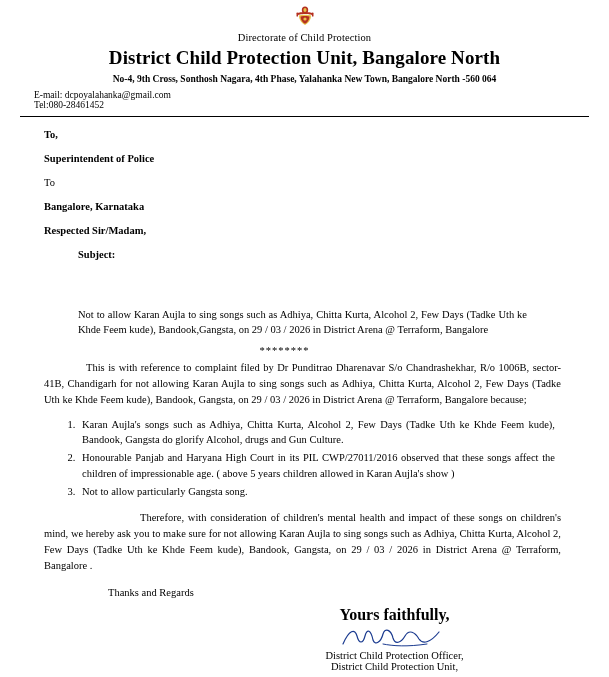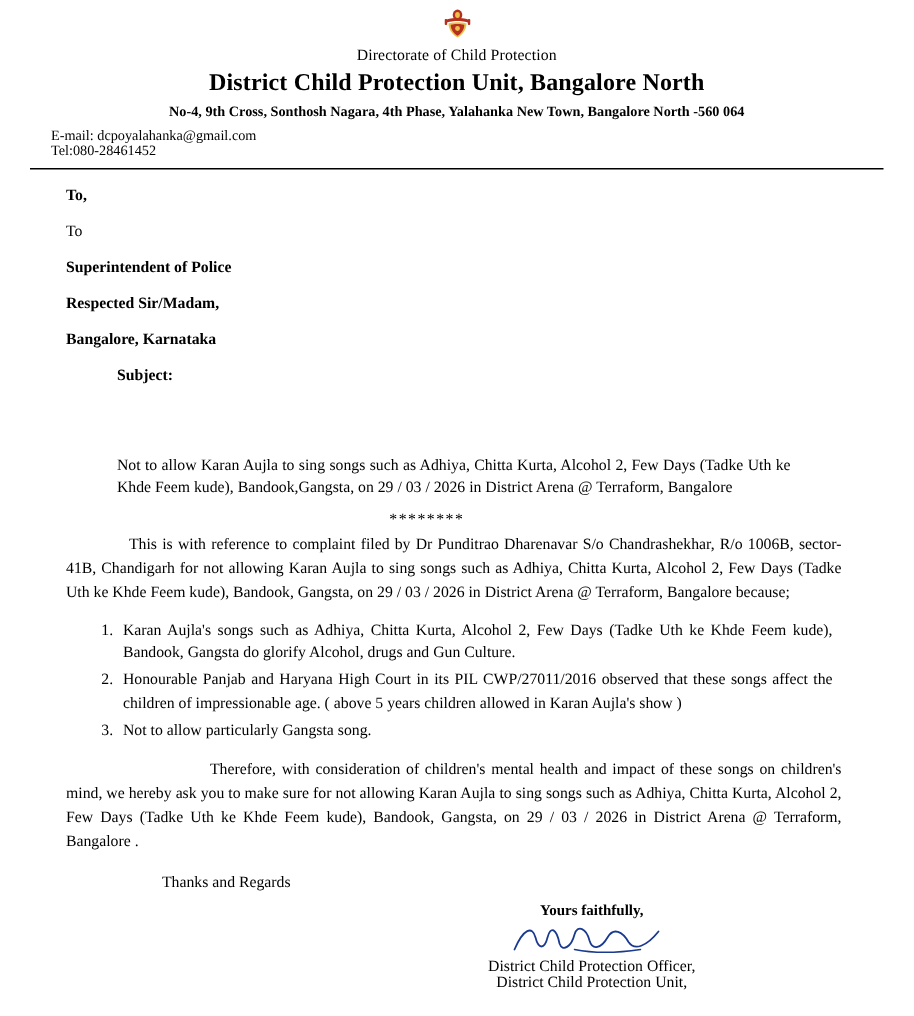--- a/index.html
+++ b/index.html
@@ -36,21 +36,21 @@
   }
   .emblem svg { display:block; }
   .dept-line {
     text-align: center;
     font-size: 10.5px;
     margin-top: 2px;
     letter-spacing: 0.1px;
   }
   .unit-title {
     text-align: center;
-    font-size: 16px;
+    font-size: 19px;
     font-weight: bold;
     margin-top: 4px;
     letter-spacing: 0.1px;
   }
   .address-line {
     text-align: center;
     font-size: 9.5px;
     margin-top: 5px;
     font-weight: bold;
   }
@@ -140,21 +140,21 @@
     margin-top: 14px;
     padding-left: 88px;
   }
   
   .sign-block {
     margin-top: 8px;
     text-align: center;
     padding-left: 180px;
   }
   .yours {
-    font-size: 10px;
+    font-size: 16px;
     font-weight: bold;
   }
   .sig-graphic {
     height: 26px;
     position: relative;
   }
   .sig-graphic svg { position:absolute; left:50%; transform:translateX(-50%); top:0; }
   .sign-name {
     font-size: 10.5px;
     text-align: center;
@@ -191,24 +191,24 @@
   <div class="contact-row">
     <span>E-mail: dcpoyalahanka@gmail.com</span>
     <span>Tel:080-28461452</span>
   </div>
 
   <hr class="rule">
 
 
   <div class="addr-block">
     <div class="addr-line to-bold">To,</div>
+    <div class="addr-line bold">Superintendent of Police</div>
     <div class="addr-line">To</div>
-    <div class="addr-line bold">Superintendent of Police</div>
+    <div class="addr-line bold">Bangalore, Karnataka</div>
     <div class="addr-line bold">Respected Sir/Madam,</div>
-    <div class="addr-line bold">Bangalore, Karnataka</div>
   </div>
 
   <div class="subject-row">
     <div class="subject-label">Subject:</div>
     <div class="subject-text">Not to allow Karan Aujla to sing songs such as Adhiya, Chitta Kurta, Alcohol 2, Few Days          (Tadke  Uth  ke  Khde  Feem  kude), Bandook,Gangsta, on 29 /  03 / 2026 in  District Arena @       Terraform, Bangalore</div>
   </div>
 
   <div class="stars">********</div>
 
   <div class="body-para">This is with reference to complaint  filed by Dr Punditrao Dharenavar S/o Chandrashekhar, R/o 1006B, sector-41B, Chandigarh for not allowing Karan Aujla to sing songs such as Adhiya, Chitta Kurta, Alcohol 2, Few Days (Tadke Uth ke Khde Feem kude), Bandook, Gangsta,  on 29 /  03 / 2026 in District Arena @ Terraform, Bangalore because;</div>

